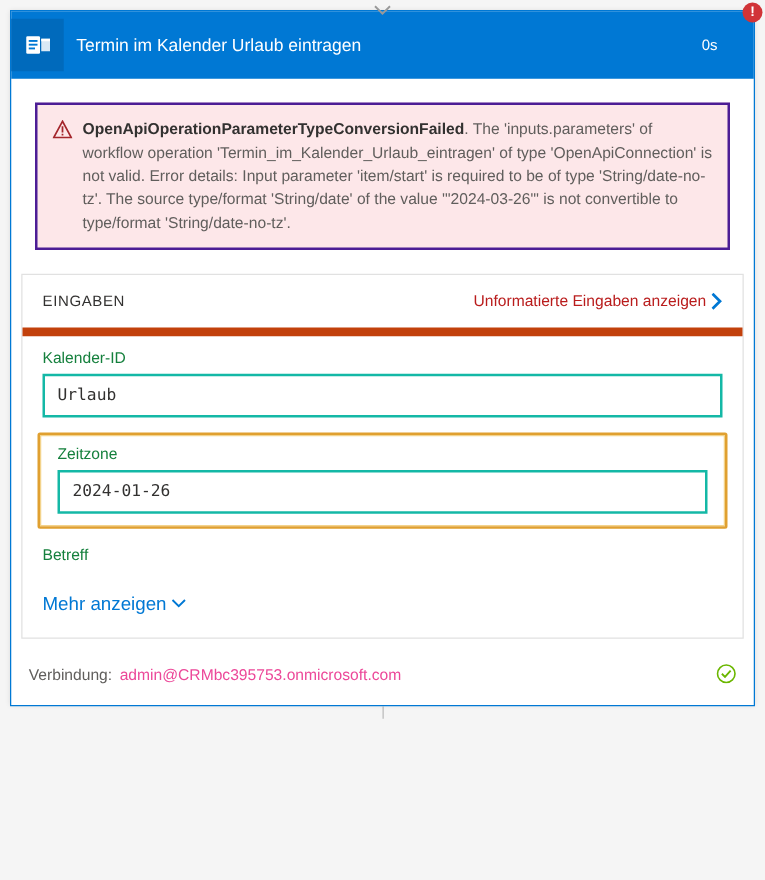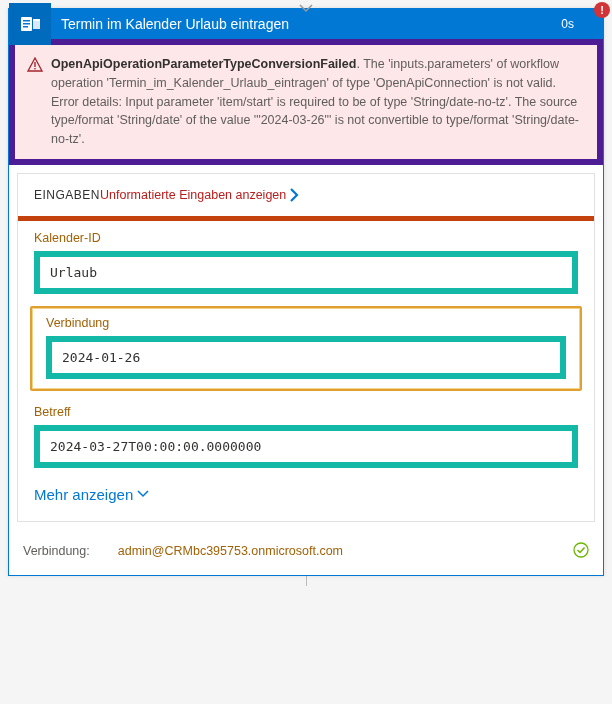--- a/index.html
+++ b/index.html
@@ -2,40 +2,40 @@
 <html><head>
 <meta charset="utf-8">
 <style>
 * { box-sizing: border-box; margin: 0; padding: 0; }
 body { font-family: "Segoe UI", Arial, sans-serif; background: #f5f5f5; padding: 8px; font-size: 13px; color: #323130; }
 .card { width: 596px; border: 1px solid #0078d4; background: #fff; position: relative; box-shadow: 0 0 4px rgba(0,0,0,0.1); }
 .connector-top { position: absolute; top: -8px; left: 50%; transform: translateX(-50%); color: #999; font-size: 14px; }
 .connector-bottom { width: 596px; height: 10px; display: flex; justify-content: center; }
 .connector-bottom::after { content:""; width:1px; height:10px; background:#bbb; }
 .badge-alert { position: absolute; top: -7px; right: -7px; width: 16px; height: 16px; background: #d13438; border-radius: 50%; display:flex; align-items:center; justify-content:center; color:#fff; font-size:11px; font-weight:bold; }
-.header { background: #0078d4; color: #fff; display: flex; align-items: center; height: 30px; }
+.header { background: #0078d4; color: #fff; display: flex; align-items: center; height: 54px; }
 .header-icon { width: 42px; height: 42px; background: #006abc; display:flex; align-items:center; justify-content:center; }
 .header-title { flex: 1; padding-left: 10px; font-size: 14px; }
 .header-dur { padding-right: 29px; font-size: 12px; }
-.error-box { background: #fde7e9; border: 6px solid #4c1d95; margin: 0; padding: 10px 12px; display:flex; gap:8px; font-size: 12.5px; line-height: 1.5; color: #605e5c; }
+.error-box { background: #fde7e9; border: 2px solid #4c1d95; margin: 19px; padding: 10px 12px; display:flex; gap:8px; font-size: 12.5px; line-height: 1.5; color: #605e5c; }
 .error-box strong { color: #323130; }
 .warn-icon { color:#a4262c; flex-shrink:0; margin-top:2px; }
 .inputs-panel { margin: 8px; border: 1px solid #e1e1e1; background: #fff; }
-.inputs-header { display:flex; align-items:center; padding: 14px 16px; border-bottom:5px solid #c2410c; }
+.inputs-header { display:flex; justify-content:space-between; align-items:center; padding: 14px 16px; border-bottom:7px solid #c2410c; }
 .inputs-header-title { font-size: 12px; letter-spacing: 0.5px; color:#323130; }
 .raw-link { color:#b91c1c; font-size:12.5px; display:flex; align-items:center; gap:4px; cursor:pointer; }
 .raw-link svg { fill:#0078d4; }
 .field { padding: 10px 16px 4px; }
-.field-label { font-size: 12.5px; color: #a16207; margin-bottom: 6px; }
-.field-value { border: 6px solid #14b8a6; padding: 8px 10px; font-family: "Consolas", monospace; font-size: 13px; color: #323130; background:#fff; }
+.field-label { font-size: 12.5px; color: #15803d; margin-bottom: 6px; }
+.field-value { border: 2px solid #14b8a6; padding: 8px 10px; font-family: "Consolas", monospace; font-size: 13px; color: #323130; background:#fff; }
 .field-highlight { border: 2px solid #e0a030; border-radius: 2px; padding: 6px 14px 10px; margin: 8px 12px 4px; box-shadow: 0 0 0 1px #f3d38b inset; }
 .field-highlight .field-label { margin-top:2px; }
 .more-link { color:#0078d4; font-size:15px; padding: 14px 16px 18px; display:flex; align-items:center; gap:4px; cursor:pointer; }
 .footer { display:flex; align-items:center; padding: 12px 14px 14px; font-size:12.5px; color:#605e5c; gap:6px;justify-content:space-between; }
-.footer-link { color:#a16207;margin-left:22px; }
+.footer-link { color:#ec4899; }
 .footer-check { margin-left:auto; }
 </style>
 </head>
 <body>
 
 <div class="card">
   <div class="connector-top">
     <svg width="14" height="10" viewBox="0 0 14 10">
         <path d="M1 1 L7 7 L13 1" stroke="#999" stroke-width="1.5" fill="none"></path>
       </svg>
@@ -81,27 +81,26 @@
       </span>
     </div>
 
     <div class="field">
       <div class="field-label">Kalender-ID</div>
       <div class="field-value">Urlaub</div>
     </div>
 
 
     <div class="field-highlight">
-      <div class="field-label">Verbindung</div>
+      <div class="field-label">Zeitzone</div>
       <div class="field-value">2024-01-26</div>
     </div>
 
     <div class="field">
       <div class="field-label">Betreff</div>
-      <div class="field-value">2024-03-27T00:00:00.0000000</div>
     </div>
 
 
     <div class="more-link">
       <span>Mehr anzeigen</span>
       <svg width="12" height="8" viewBox="0 0 12 8">
           <path d="M1 1 L6 6 L11 1" stroke="#0078d4" stroke-width="1.5" fill="none"></path>
         </svg>
     </div>
   </div>

